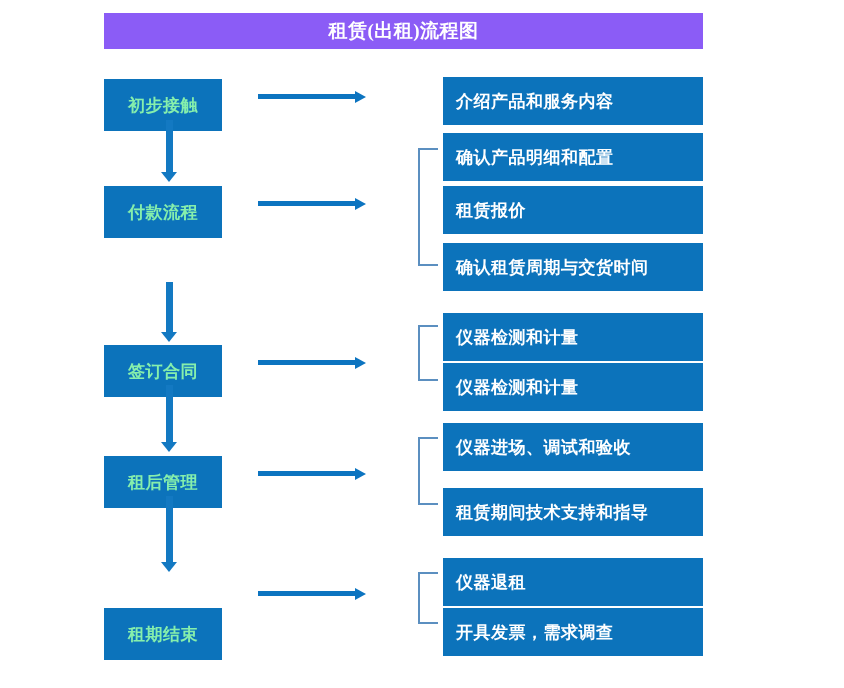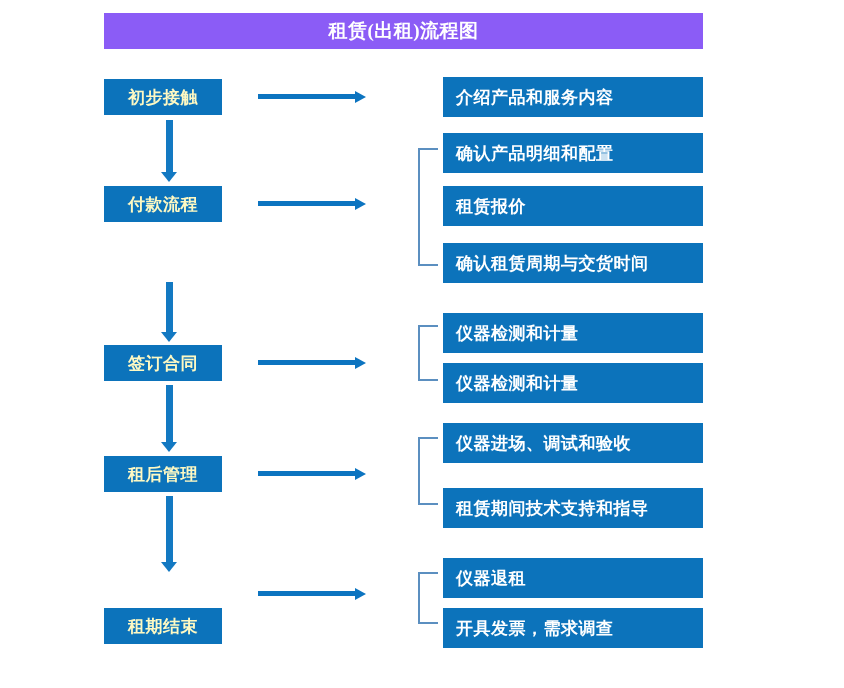--- a/index.html
+++ b/index.html
@@ -37,37 +37,37 @@
     font-size: 19px;
     font-weight: bold;
     letter-spacing: 0.5px;
   }
 
   
   .stage-box {
     position: absolute;
     left: 104px;
     width: 118px;
-    height: 36px;
+    height: 52px;
     background: #0c73bb;
-    color: #fef9c3;
+    color: #86efac;
     display: flex;
     align-items: center;
     justify-content: center;
     font-size: 17px;
     font-weight: bold;
     letter-spacing: 0.5px;
   }
 
   
   .detail-box {
     position: absolute;
     left: 443px;
     width: 260px;
-    height: 40px;
+    height: 48px;
     background: #0c73bb;
     color: #ffffff;
     display: flex;
     align-items: center;
     justify-content: flex-start;
     padding-left: 13px;
     box-sizing: border-box;
     font-size: 17px;
     font-weight: bold;
     letter-spacing: 0.5px;

